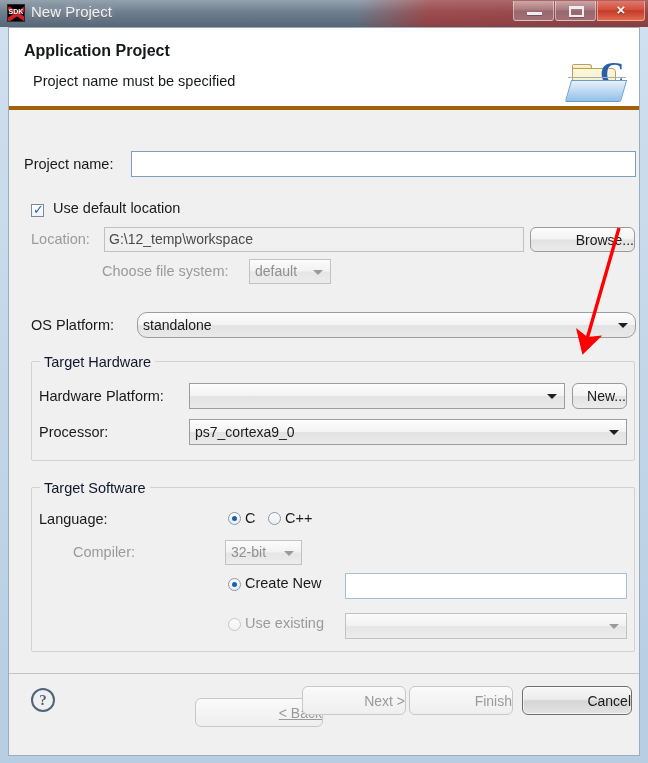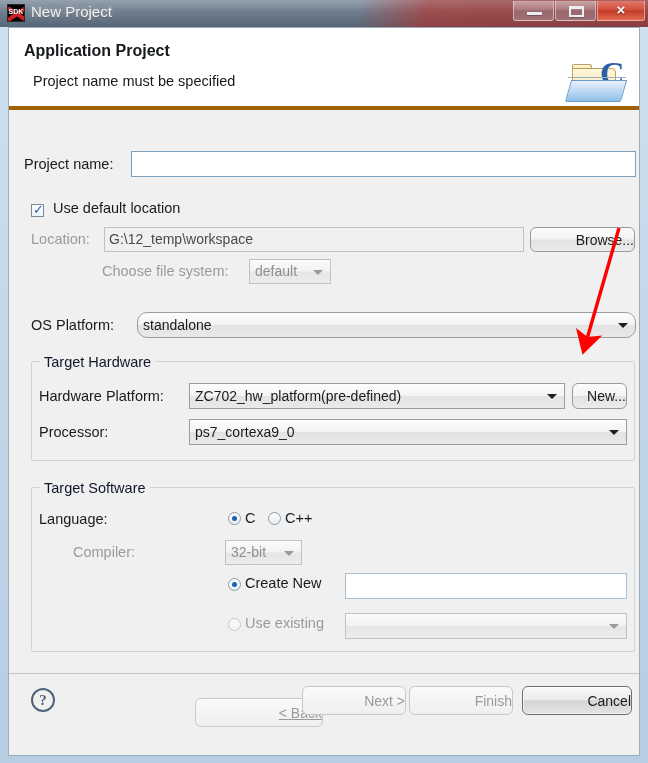--- a/index.html
+++ b/index.html
@@ -469,21 +469,20 @@
         <div class="combo" style="left:128px; top:201px; width:499px; height:26px; line-height:24px;border-radius:10px;">
           <span>standalone</span>
           <span class="arrow"></span>
         </div>
 
         <div class="groupbox" style="left:22px; top:250px; width:604px; height:100px;"></div>
         <div class="group-title" style="left:31px; top:243px;">Target Hardware</div>
 
         <div class="lbl" style="left:30px; top:277px;">Hardware Platform:</div>
         <div class="combo" style="left:180px; top:272px; width:376px; height:26px; line-height:24px;">
-          <span>ZC702_hw_platform(pre-defined)</span>
           <span class="arrow"></span>
         </div>
         <div class="btn" style="left:563px; top:272px; width:55px; height:26px; line-height:25px;">New...</div>
 
         <div class="lbl" style="left:30px; top:313px;">Processor:</div>
         <div class="combo" style="left:180px; top:308px; width:438px; height:26px; line-height:24px;">
           <span>ps7_cortexa9_0</span>
           <span class="arrow"></span>
         </div>
 

